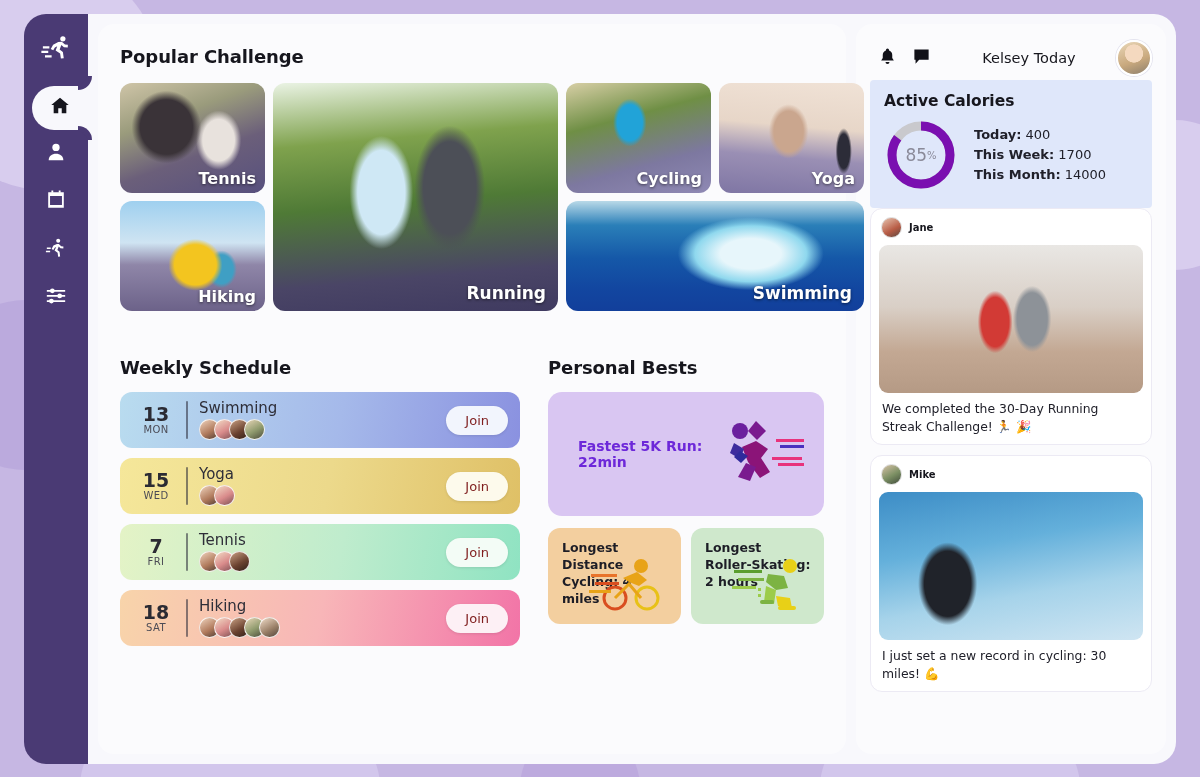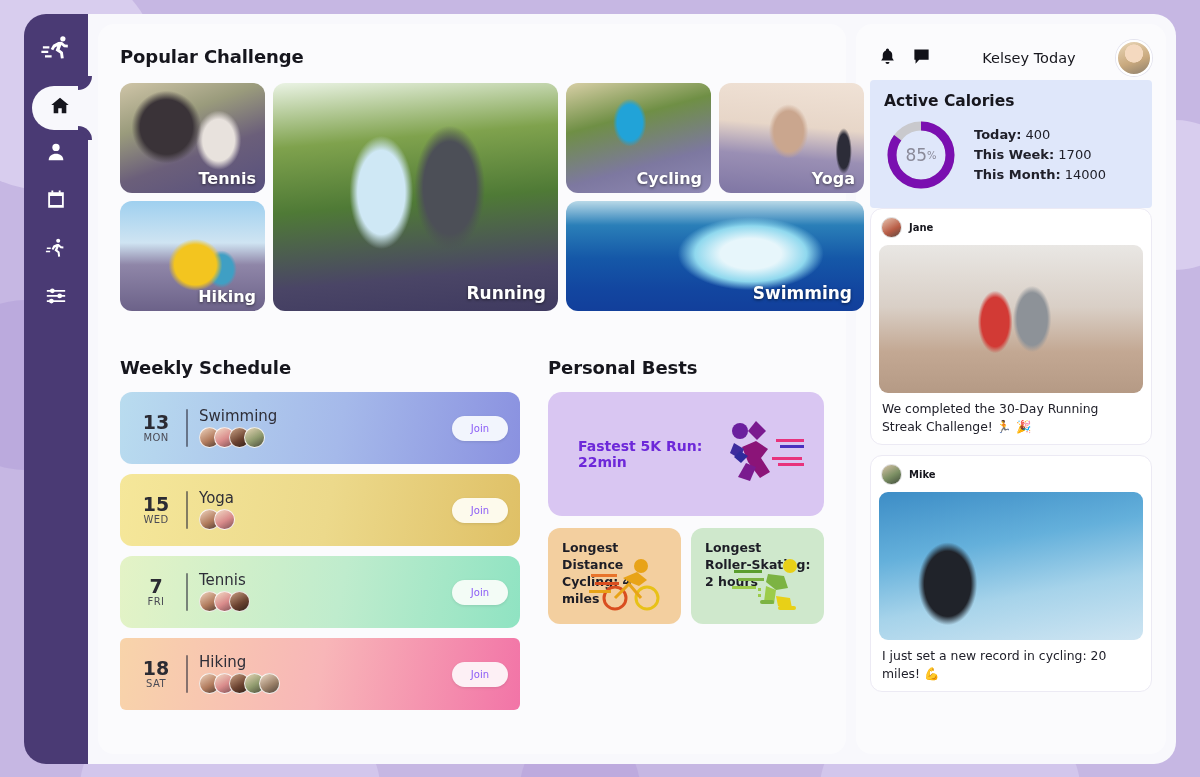--- a/index.html
+++ b/index.html
@@ -160,52 +160,52 @@
   
   .lower {
     margin-top: 46px;
     display: flex; gap: 28px;
   }
   .col-schedule { width: 400px; flex: 0 0 400px; }
   .col-bests { flex: 1 1 auto; min-width: 0; }
 
   .sched-list { margin-top: 14px; display: flex; flex-direction: column; gap: 10px; }
   .sched-row {
-    height: 72px; border-radius: 12px;
+    height: 56px; border-radius: 12px;
     display: flex; align-items: center;
     padding: 0 12px 0 14px;
     position: relative;
   }
   .sched-date { width: 44px; text-align: center; flex: 0 0 44px; }
   .sched-day { font-size: 19px; font-weight: bold; color: #2b2b33; line-height: 1.05; }
   .sched-dow { font-size: 10px; color: #4b4b55; letter-spacing: .4px; }
   .sched-sep { width: 2px; height: 38px; background: rgba(40,40,55,.55); margin: 0 11px 0 8px; border-radius: 2px; }
   .sched-body { flex: 1 1 auto; min-width: 0; }
   .sched-name { font-size: 15px; color: #2e2e38; line-height: 1.15; }
   .avatars { display: flex; margin-top: 2px; }
   .av {
     width: 21px; height: 21px; border-radius: 50%;
     border: 1.5px solid rgba(255,255,255,.85);
     margin-left: -6px; background-size: cover;
   }
   .av:first-child { margin-left: 0; }
   .join-btn {
     border: none; cursor: pointer;
     padding: 7px 19px; border-radius: 18px;
-    font-size: 10px; color: #8b5cf6;
+    font-size: 13px; color: #7f1d1d;
     font-family: inherit;
     box-shadow: 0 1px 3px rgba(0,0,0,.10);
   }
   .row-swim { background: linear-gradient(100deg, #b9dcef 0%, #a5b9ea 55%, #8a91e0 100%); }
   .row-swim .join-btn { background: #f2f5fd; }
   .row-yoga { background: linear-gradient(100deg, #f5e79a 0%, #ecd98b 52%, #dfc066 100%); }
   .row-yoga .join-btn { background: #fdfaec; }
   .row-tennis { background: linear-gradient(100deg, #e4f3c6 0%, #bfeccd 55%, #8fe3c2 100%); }
   .row-tennis .join-btn { background: #f3fcf6; }
-  .row-hiking { background: linear-gradient(100deg, #f8d4aa 0%, #f8b6b8 50%, #f274a7 100%); border-radius: 6px; }
+  .row-hiking { background: linear-gradient(100deg, #f8d4aa 0%, #f8b6b8 50%, #f274a7 100%); }
   .row-hiking .join-btn { background: #fdf0f5; }
 
   
   .pb-hero {
     margin-top: 14px;
     background: #d9c6f2;
     border-radius: 14px;
     height: 124px;
     display: flex; align-items: center; justify-content: space-between;
     padding: 0 18px 0 22px;
@@ -598,19 +598,19 @@
           <div class="post-img img-jane"></div>
           <div class="post-text">We completed the 30-Day Running Streak Challenge! 🏃 🎉</div>
         </div>
 
         <div class="post">
           <div class="post-head">
             <div class="post-av mike"></div>
             <div class="post-name">Mike</div>
           </div>
           <div class="post-img img-mike"></div>
-          <div class="post-text">I just set a new record in cycling: 20 miles! 💪</div>
+          <div class="post-text">I just set a new record in cycling: 30 miles! 💪</div>
         </div>
       </div>
 
     </div>
   </div>
 </div>
 
 </body></html>

